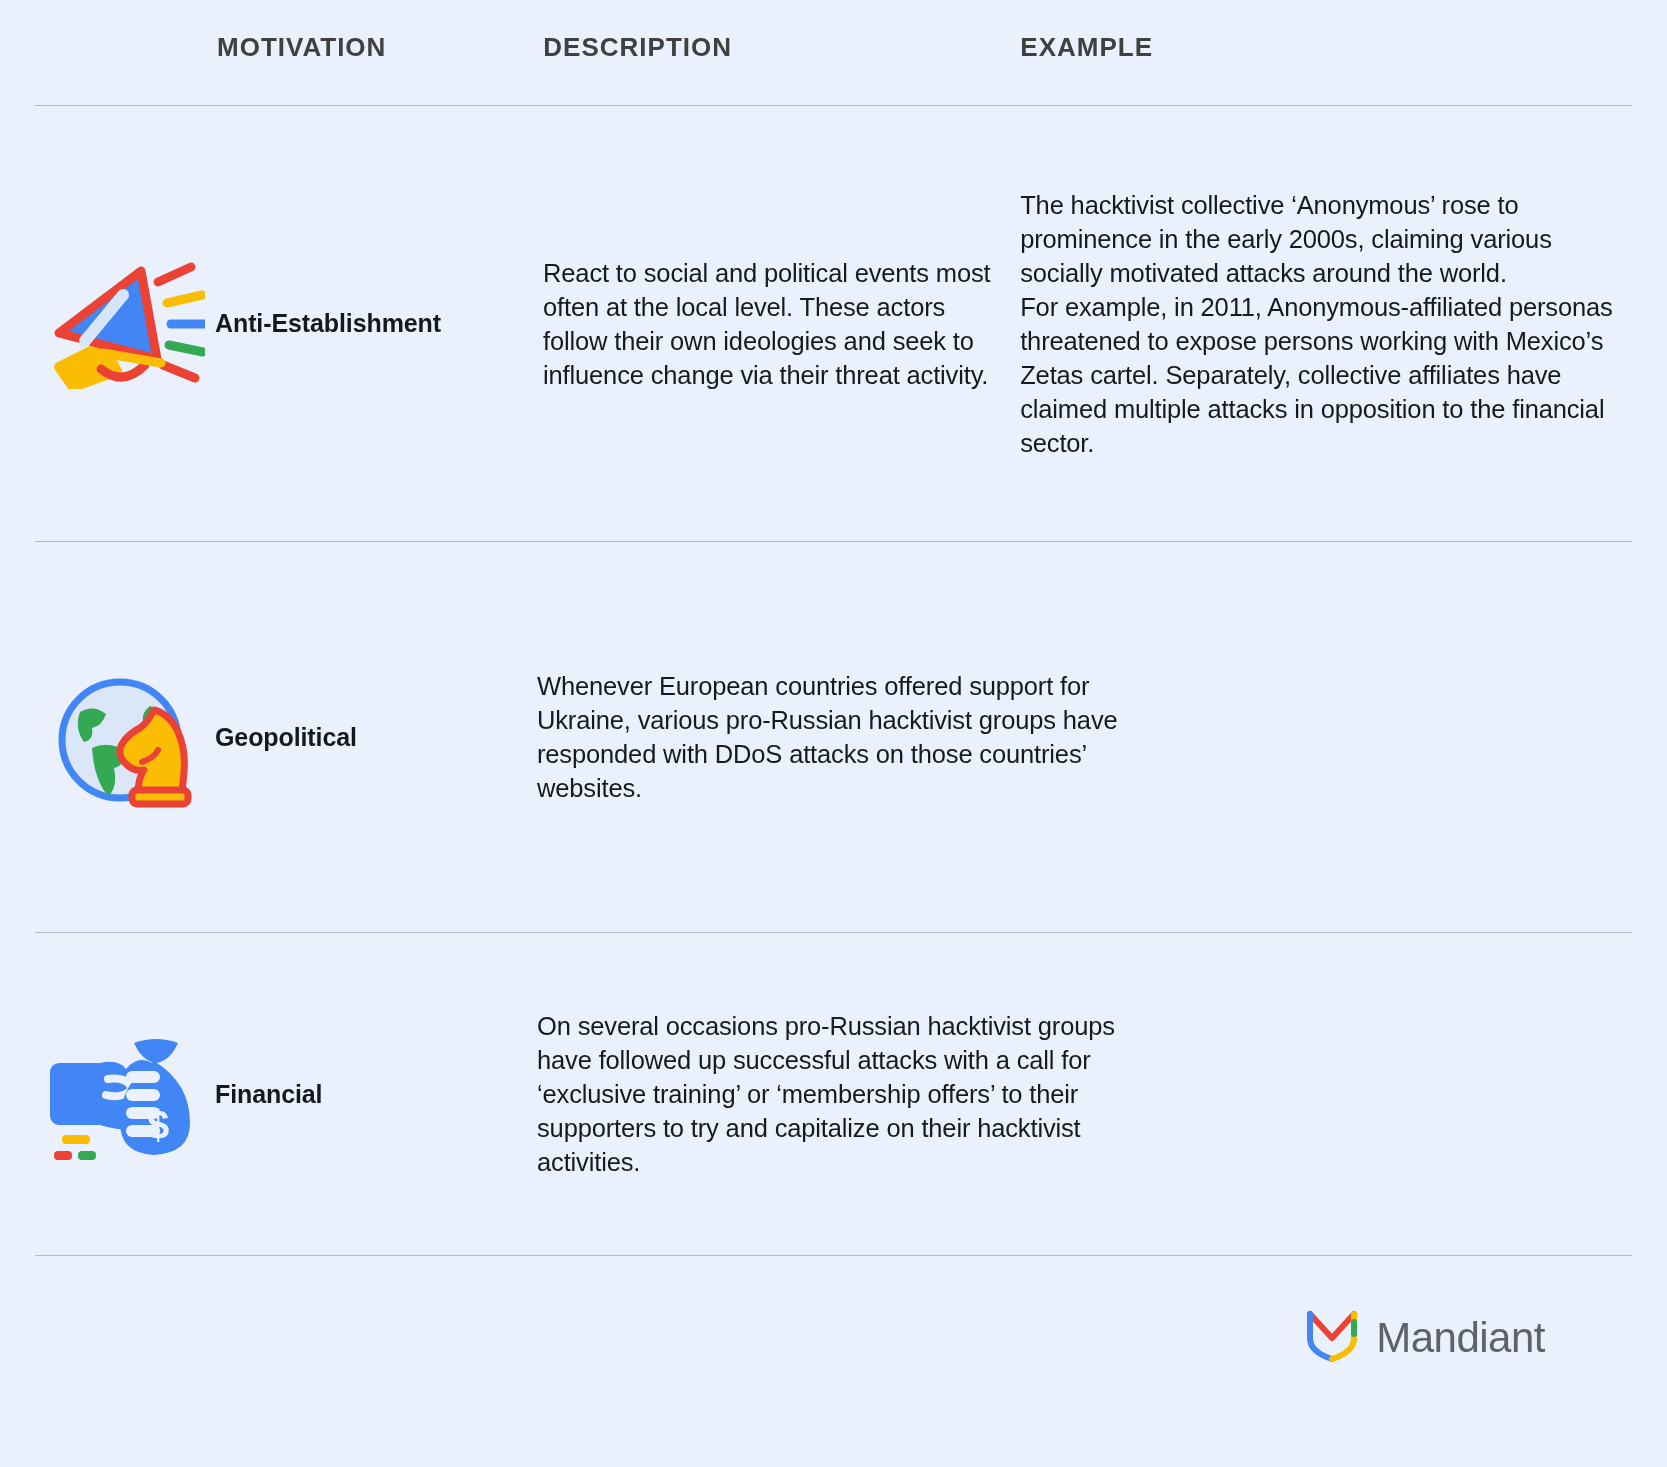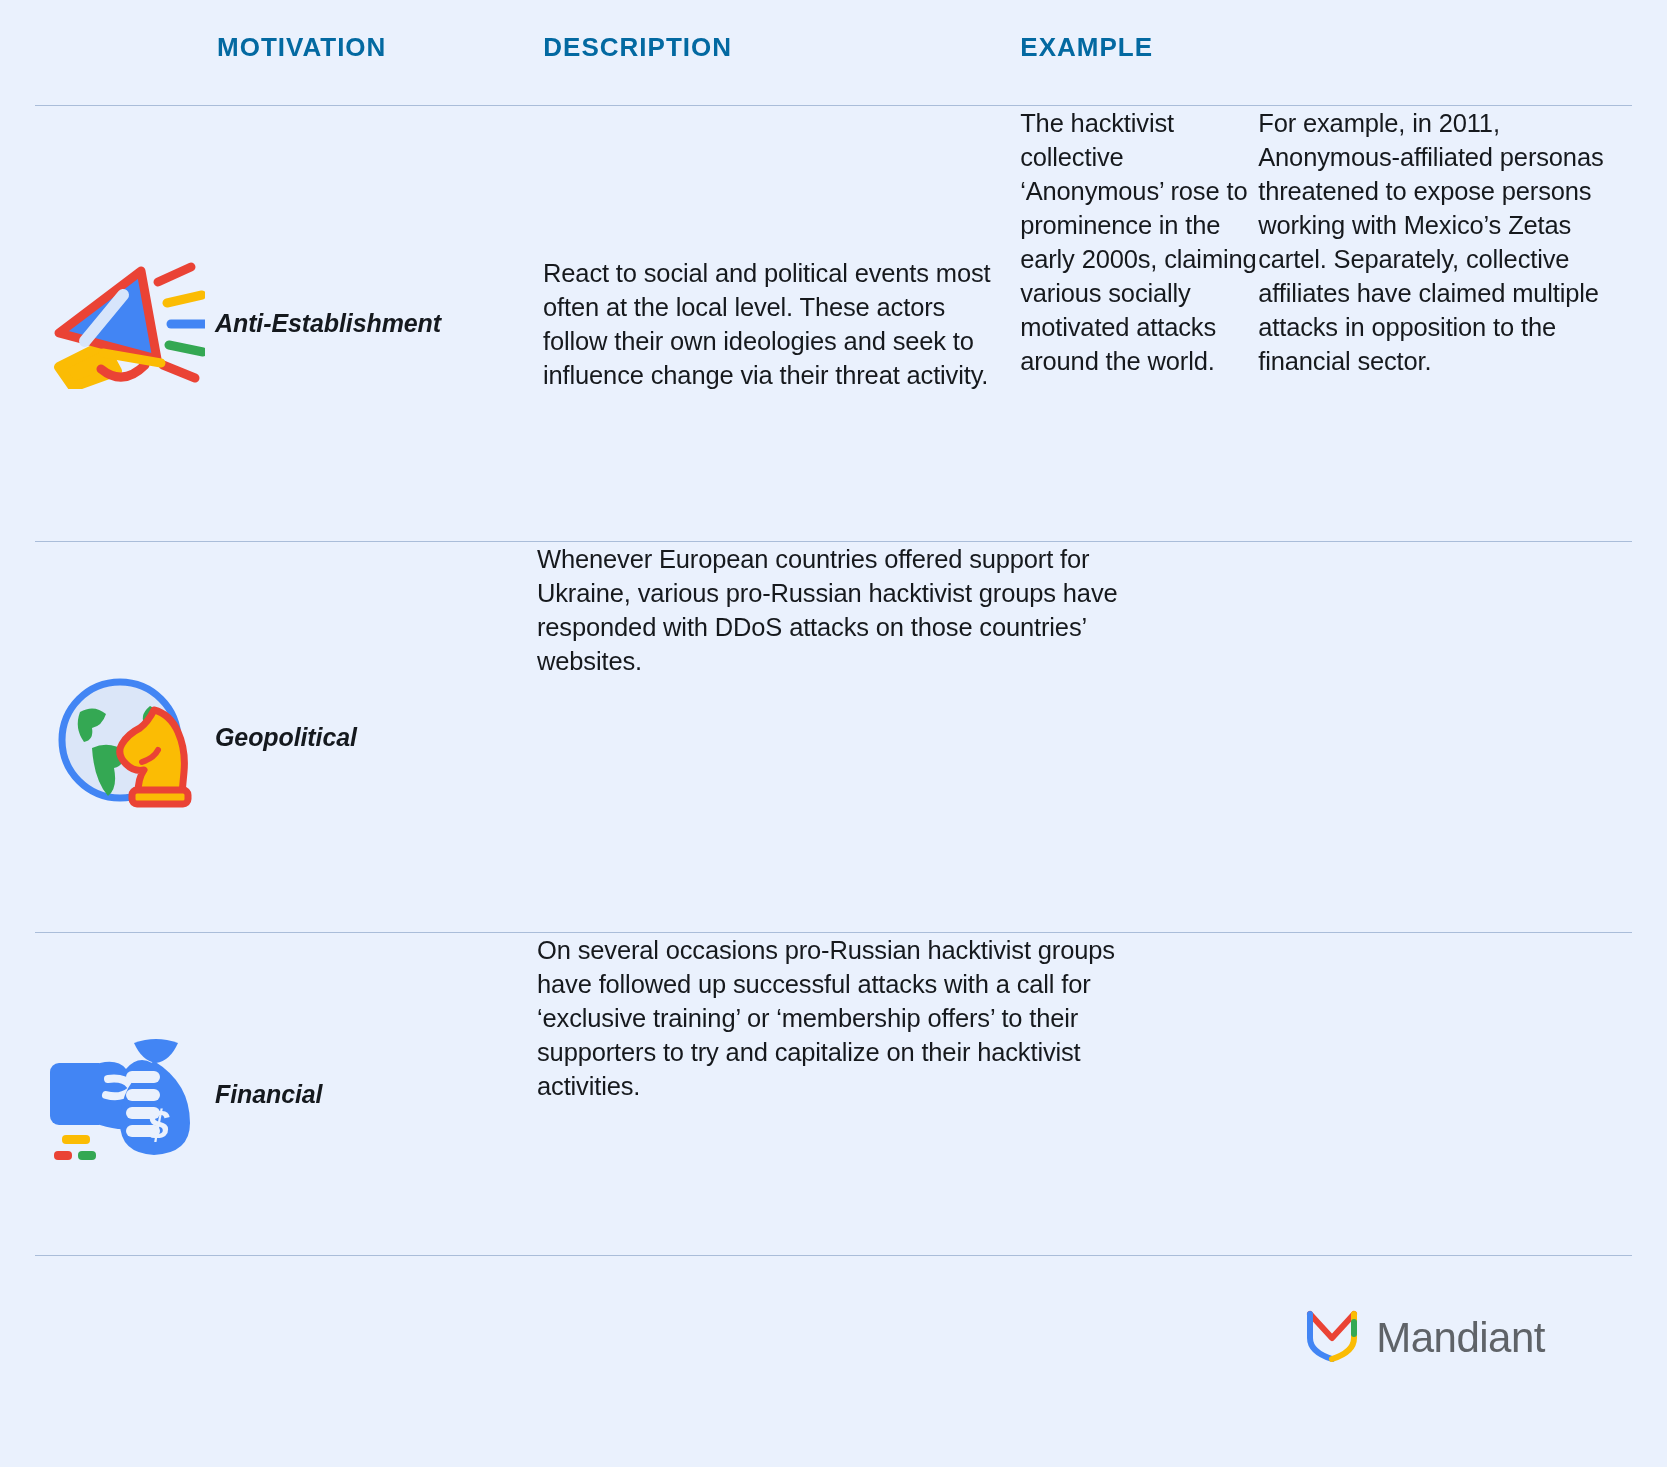--- a/index.html
+++ b/index.html
@@ -23,21 +23,21 @@
 
   
   .table-head {
     display: flex;
     padding: 0 35px;
     box-sizing: border-box;
     height: 105px;
     align-items: flex-start;
   }
   .th {
-    color: #0369a1;
+    color: #404040;
     font-size: 26px;
     font-weight: bold;
     letter-spacing: 1.0px;
     padding-top: 32px;
     text-transform: uppercase;
   }
   .th-motivation { width: 495px; padding-left: 182px; box-sizing: border-box; }
   .th-description { width: 485px; padding-left: 14px; box-sizing: border-box; }
   .th-example { width: 620px; padding-left: 7px; box-sizing: border-box; }
 
@@ -51,21 +51,20 @@
   .row {
     display: flex;
     padding: 0 35px;
     box-sizing: border-box;
   }
   .cell-motivation {
     width: 495px;
     display: flex;
     align-items: center;
     box-sizing: border-box;
-    font-style: italic;
   }
   .icon-wrap {
     width: 180px;
     min-width: 180px;
     display: flex;
     align-items: center;
     justify-content: center;
   }
   .motivation-label {
     font-size: 25px;
@@ -79,21 +78,21 @@
     box-sizing: border-box;
     display: flex;
     flex-direction: column;
     justify-content: center;
   }
   .cell-example {
     width: 620px;
     padding-left: 7px;
     box-sizing: border-box;
     display: flex;
-    flex-direction: row;
+    flex-direction: column;
     justify-content: center;
   }
   .body-text {
     font-size: 25.5px;
     line-height: 34px;
     color: #16191d;
     letter-spacing: -0.15px;
     margin: 0;
   }
   .body-text + .body-text { }

